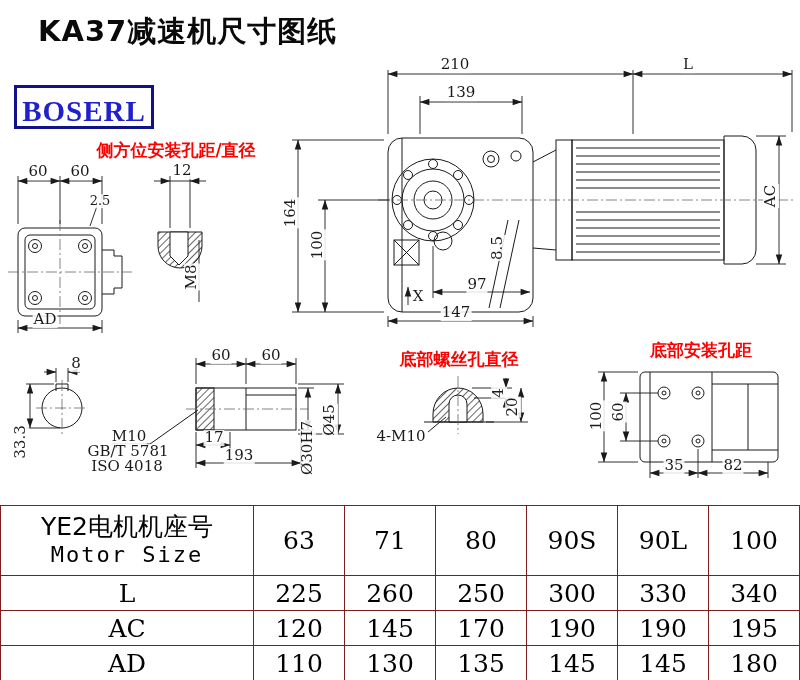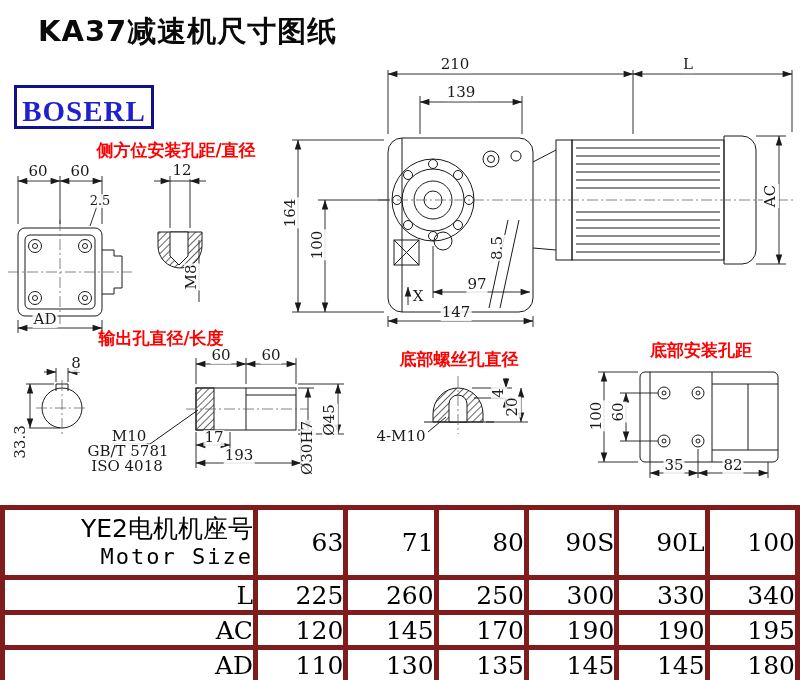--- a/index.html
+++ b/index.html
@@ -14,21 +14,21 @@
   .drawing{position:absolute;left:0;top:0;}
   .labels{position:absolute;left:0;top:0;width:800px;height:505px;}
   .lbl{position:absolute;font-family:"DejaVu Serif",serif;font-size:15px;color:#1a1a1a;
        white-space:nowrap;transform:translate(-50%,-50%);background:rgba(255,255,255,.85);
        line-height:1.05;padding:0 1px;}
   .rot{transform:translate(-50%,-50%) rotate(-90deg);}
   .red{font-family:"DejaVu Sans",sans-serif;font-weight:bold;font-size:17px;color:#fe0000;background:transparent;}
   .small{font-size:13px;}
   table.spec{position:absolute;left:0;top:505px;width:800px;height:175px;border-collapse:collapse;
        table-layout:fixed;background:#fff;}
-  table.spec td{border:5px solid #7f1d1d;text-align:right;vertical-align:middle;
+  table.spec td{border:1px solid #7f1d1d;text-align:center;vertical-align:middle;
        font-family:"DejaVu Serif",serif;font-size:25px;color:#000;padding:0;}
   table.spec col.c0{width:253px;}
   tr.hdr{height:70px;}
   tr.val{height:35px;}
   .h-cn{font-family:"DejaVu Sans",sans-serif;font-size:25px;line-height:1.2;}
   .h-en{font-family:"DejaVu Sans Mono",monospace;font-size:22px;letter-spacing:2px;line-height:1.2;}
 </style>
 </head>
 <body>
 
@@ -249,21 +249,20 @@
         <line x1="698" y1="449" x2="698" y2="478"></line>
         <line x1="768" y1="462" x2="768" y2="478"></line>
       <line x1="650" y1="473" x2="698" y2="473" marker-start="url(#arr)" marker-end="url(#arr)"></line>
       <line x1="698" y1="473" x2="768" y2="473" marker-start="url(#arr)" marker-end="url(#arr)"></line>
     </g>
   </svg>
 
   <div class="labels">
 
     <span class="lbl red" style="left:176px;top:151px">侧方位安装孔距/直径</span>
-    <span class="lbl red" style="left:161px;top:339px">输出孔直径/长度</span>
     <span class="lbl red" style="left:459px;top:360px">底部螺丝孔直径</span>
     <span class="lbl red" style="left:701px;top:351px">底部安装孔距</span>
 
     <span class="lbl" style="left:38px;top:172px">60</span>
     <span class="lbl" style="left:80px;top:172px">60</span>
     <span class="lbl small" style="left:100px;top:201px">2.5</span>
     <span class="lbl" style="left:45px;top:320px">AD</span>
 
     <span class="lbl" style="left:182px;top:171px">12</span>
     <span class="lbl rot" style="left:192px;top:277px">M8</span>

